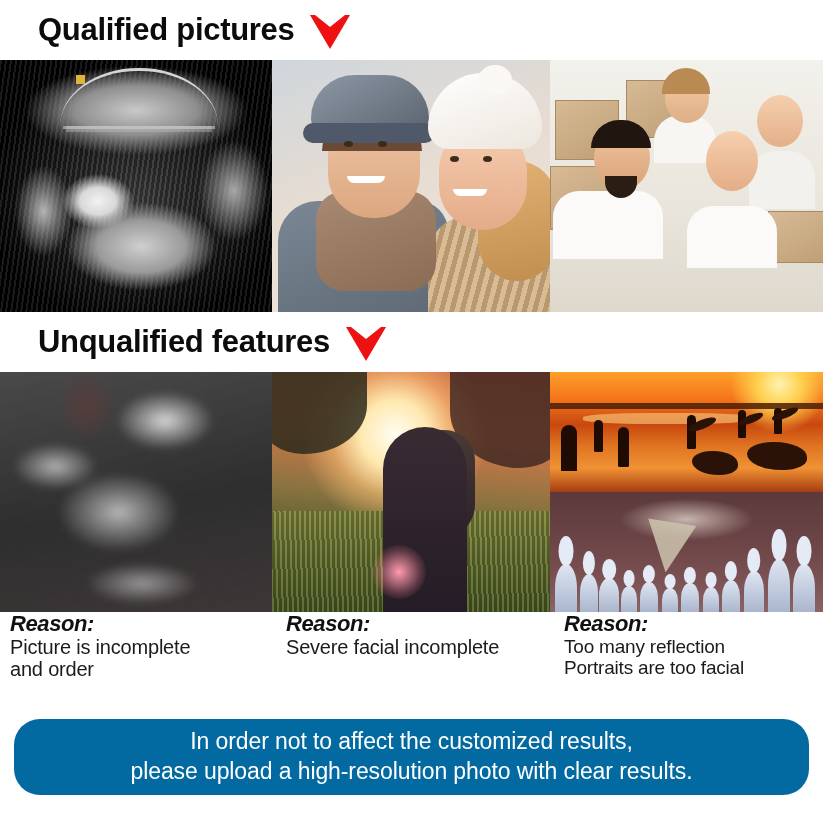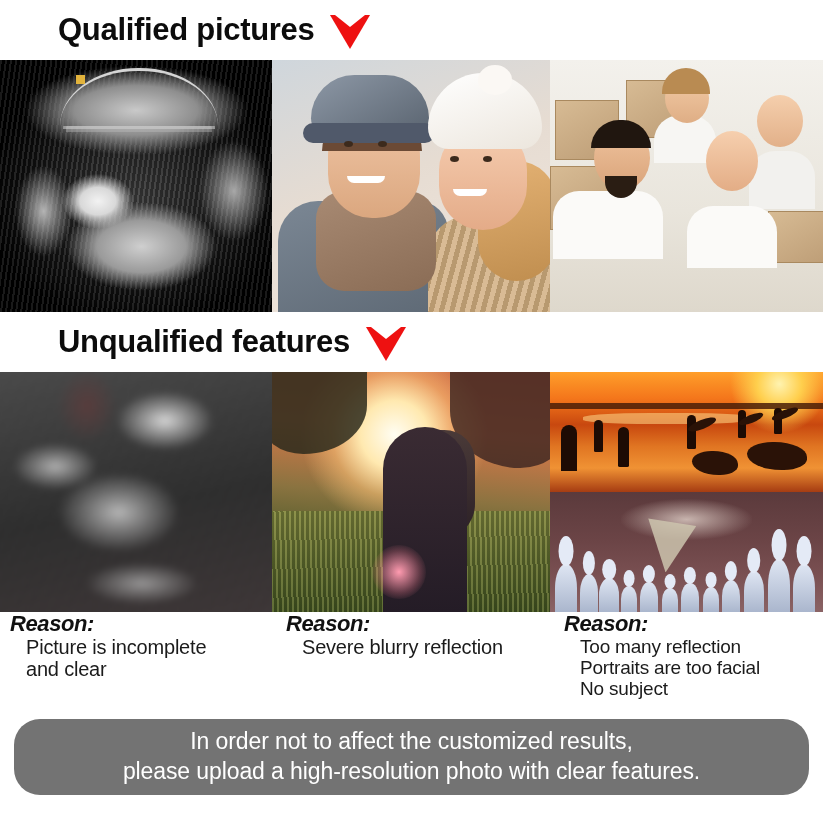--- a/index.html
+++ b/index.html
@@ -20,21 +20,21 @@
   }
 
   
   .section-head {
     position: absolute;
     left: 0;
     width: 823px;
     height: 60px;
     display: flex;
     align-items: center;
-    padding-left: 58px;
+    padding-left: 38px;
     box-sizing: border-box;
     background: #ffffff;
   }
   .section-head .head-text {
     font-size: 31px;
     font-weight: bold;
     color: #0c0c0c;
     letter-spacing: -0.3px;
     white-space: nowrap;
   }
@@ -228,31 +228,30 @@
     font-style: italic;
     color: #111;
     line-height: 1.08;
     letter-spacing: -0.4px;
   }
   .reason-body {
     font-size: 20px;
     color: #1b1b1b;
     line-height: 1.12;
     letter-spacing: -0.2px;
-    margin-left: 16px;
   }
   .reason-body div { white-space: nowrap; }
   .reason-col.r3 .reason-body { font-size: 19px; }
 
   
   .banner {
     position: absolute;
     left: 14px; top: 719px;
     width: 795px; height: 76px;
-    background: #737373;
+    background: #0369a1;
     border-radius: 26px;
     display: flex;
     flex-direction: column;
     align-items: center;
     justify-content: center;
     color: #ffffff;
   }
   .banner div {
     font-size: 23px;
     line-height: 1.3;
@@ -382,37 +381,36 @@
         <div class="crowd-p" style="left:89%;width:22px;height:40%"></div>
       </div>
     </div>
   </div>
 
   <div class="reasons">
     <div class="reason-col r1">
       <div class="reason-title">Reason:</div>
       <div class="reason-body">
         <div>Picture is incomplete</div>
-        <div>and clear</div>
+        <div>and order</div>
       </div>
     </div>
     <div class="reason-col r2">
       <div class="reason-title">Reason:</div>
       <div class="reason-body">
-        <div>Severe blurry reflection</div>
+        <div>Severe facial incomplete</div>
       </div>
     </div>
     <div class="reason-col r3">
       <div class="reason-title">Reason:</div>
       <div class="reason-body">
         <div>Too many reflection</div>
         <div>Portraits are too facial</div>
-        <div>No subject</div>
       </div>
     </div>
   </div>
 
   <div class="banner">
     <div>In order not to affect the customized results,</div>
-    <div>please upload a high-resolution photo with clear features.</div>
+    <div>please upload a high-resolution photo with clear results.</div>
   </div>
 
 </div>
 
 </body></html>

